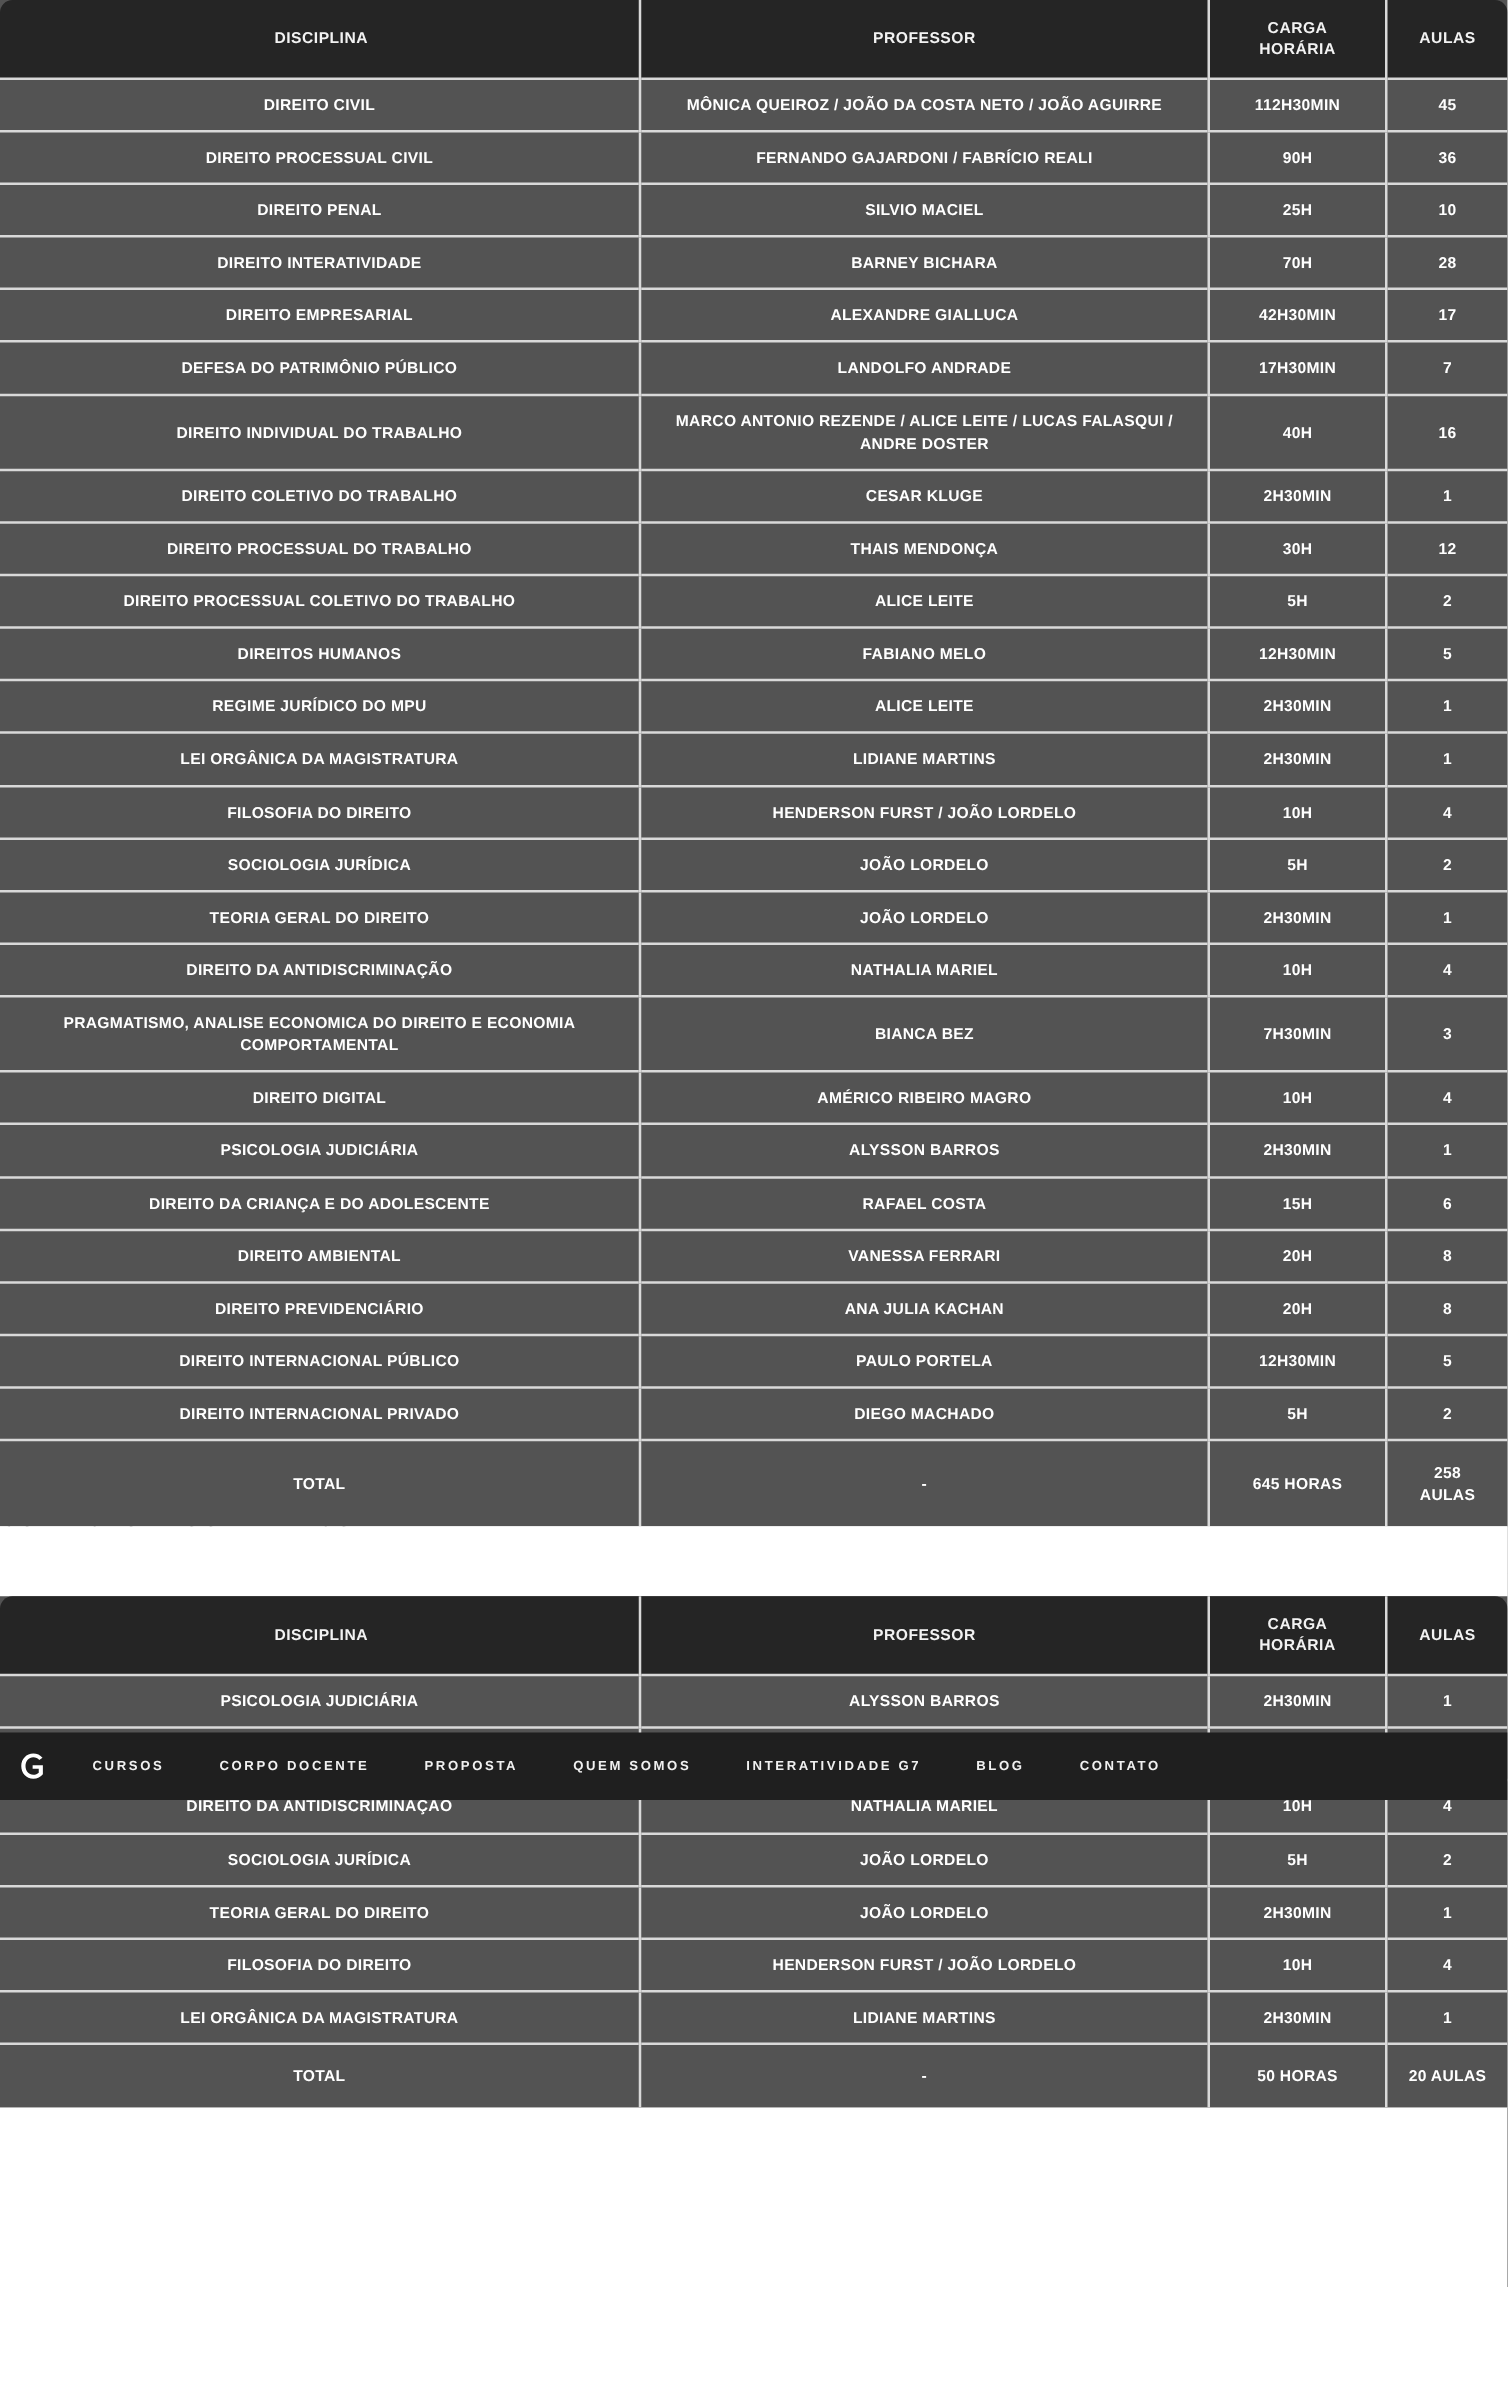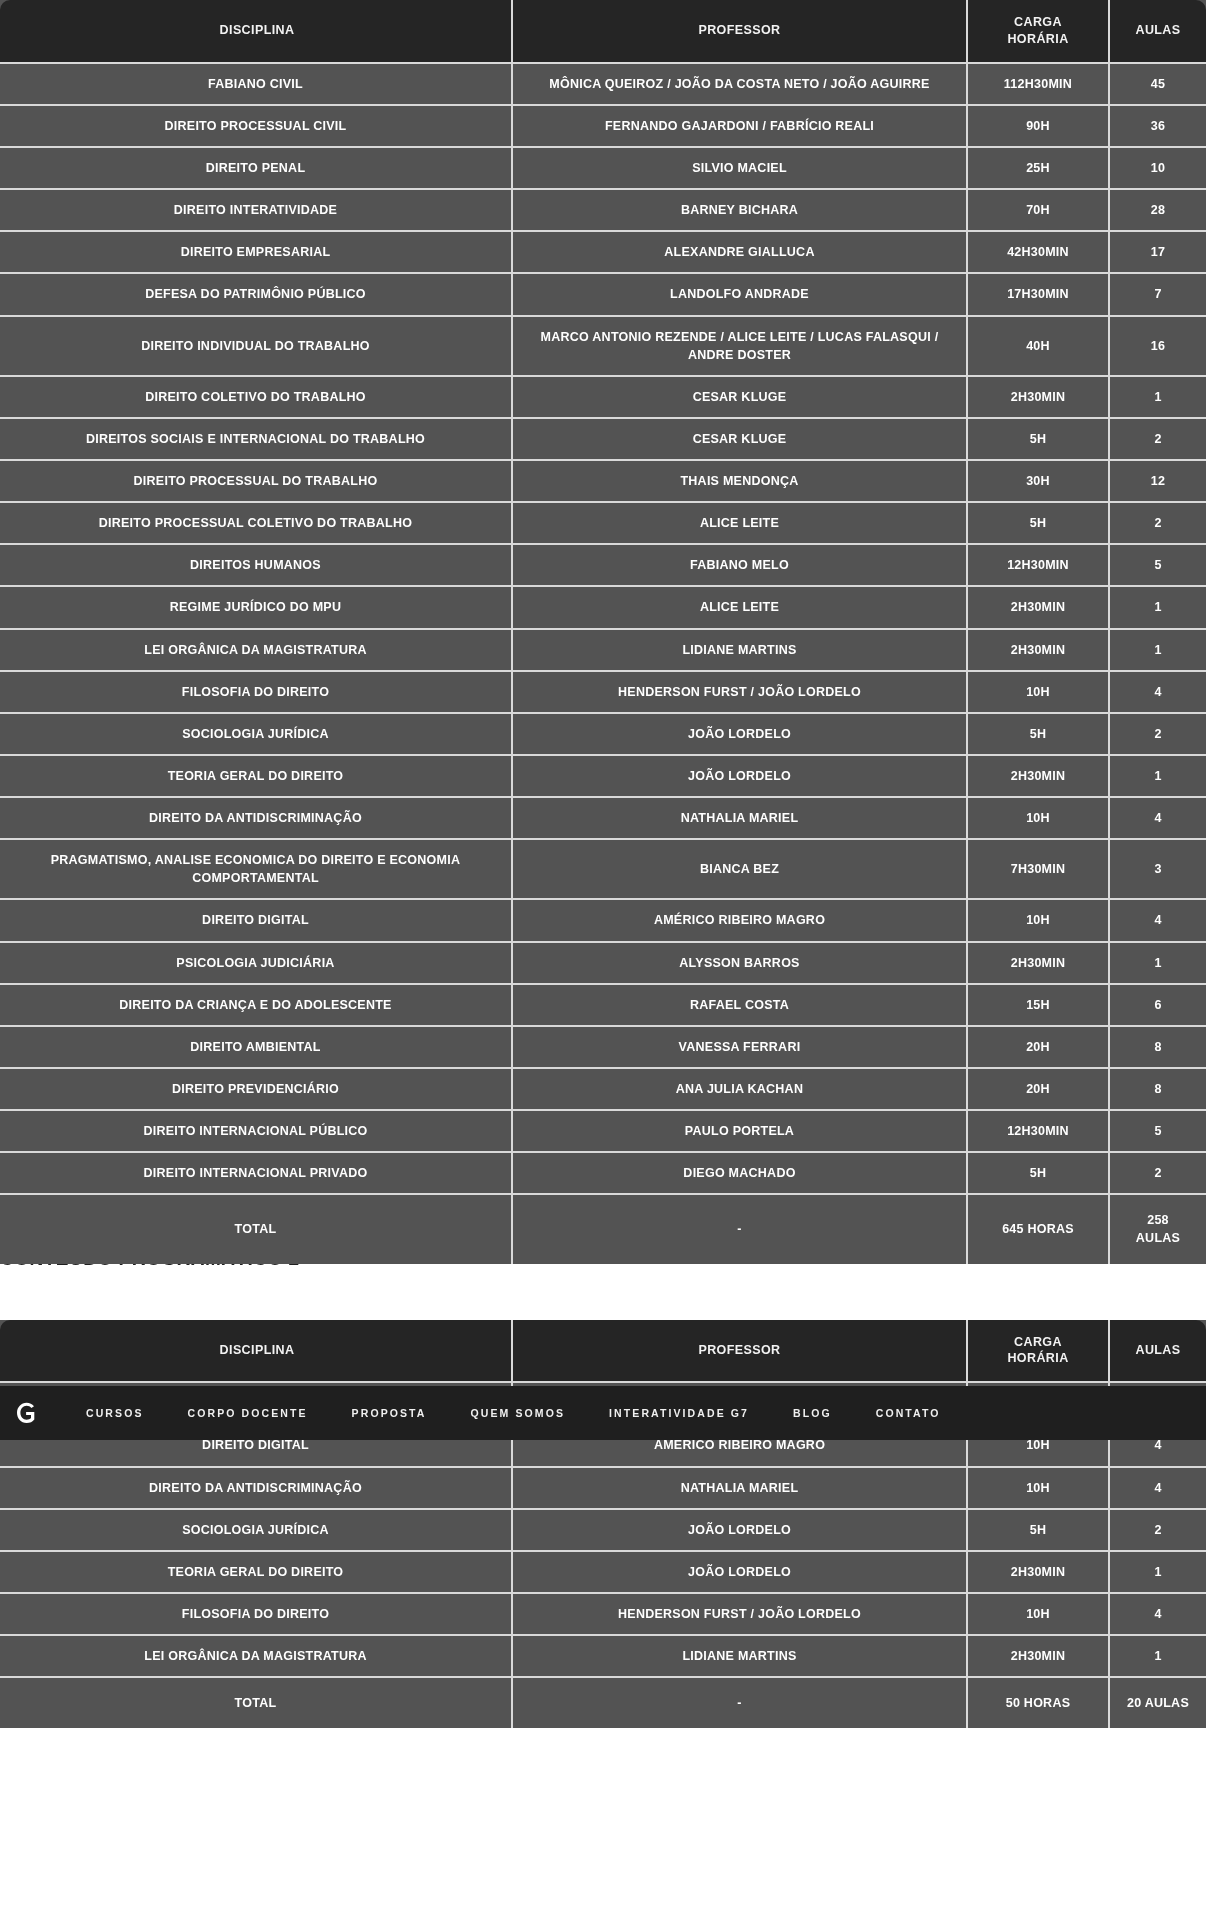--- a/index.html
+++ b/index.html
@@ -83,21 +83,20 @@
   .site-nav {
     position: absolute;
     left: 0;
     top: 1386px;
     width: 1206px;
     height: 54px;
     background: #1f1f1f;
     display: flex;
     align-items: center;
     z-index: 50;
-    gap: 12px;
   }
 
   .nav-logo {
     width: 52px;
     display: flex;
     align-items: center;
     justify-content: center;
     flex: 0 0 auto;
   }
   .nav-logo svg { display: block; }
@@ -164,21 +163,21 @@
           <span class="cell-multiline">CARGA</span>
           <span class="cell-multiline">HORÁRIA</span>
         </th>
         <th>
           <span>AULAS</span>
         </th>
       </tr>
     </thead>
     <tbody id="tbody-1">
         <tr>
-          <td>FABIANO CIVIL</td>
+          <td>DIREITO CIVIL</td>
           <td>MÔNICA QUEIROZ / JOÃO DA COSTA NETO / JOÃO AGUIRRE</td>
           <td>112H30MIN</td>
           <td>45</td>
         </tr>
         <tr>
           <td>DIREITO PROCESSUAL CIVIL</td>
           <td>FERNANDO GAJARDONI / FABRÍCIO REALI</td>
           <td>90H</td>
           <td>36</td>
         </tr>
@@ -210,26 +209,20 @@
           <td>DIREITO INDIVIDUAL DO TRABALHO</td>
           <td>MARCO ANTONIO REZENDE / ALICE LEITE / LUCAS FALASQUI / ANDRE DOSTER</td>
           <td>40H</td>
           <td>16</td>
         </tr>
         <tr>
           <td>DIREITO COLETIVO DO TRABALHO</td>
           <td>CESAR KLUGE</td>
           <td>2H30MIN</td>
           <td>1</td>
-        </tr>
-        <tr>
-          <td>DIREITOS SOCIAIS E INTERNACIONAL DO TRABALHO</td>
-          <td>CESAR KLUGE</td>
-          <td>5H</td>
-          <td>2</td>
         </tr>
         <tr>
           <td>DIREITO PROCESSUAL DO TRABALHO</td>
           <td>THAIS MENDONÇA</td>
           <td>30H</td>
           <td>12</td>
         </tr>
         <tr>
           <td>DIREITO PROCESSUAL COLETIVO DO TRABALHO</td>
           <td>ALICE LEITE</td>

